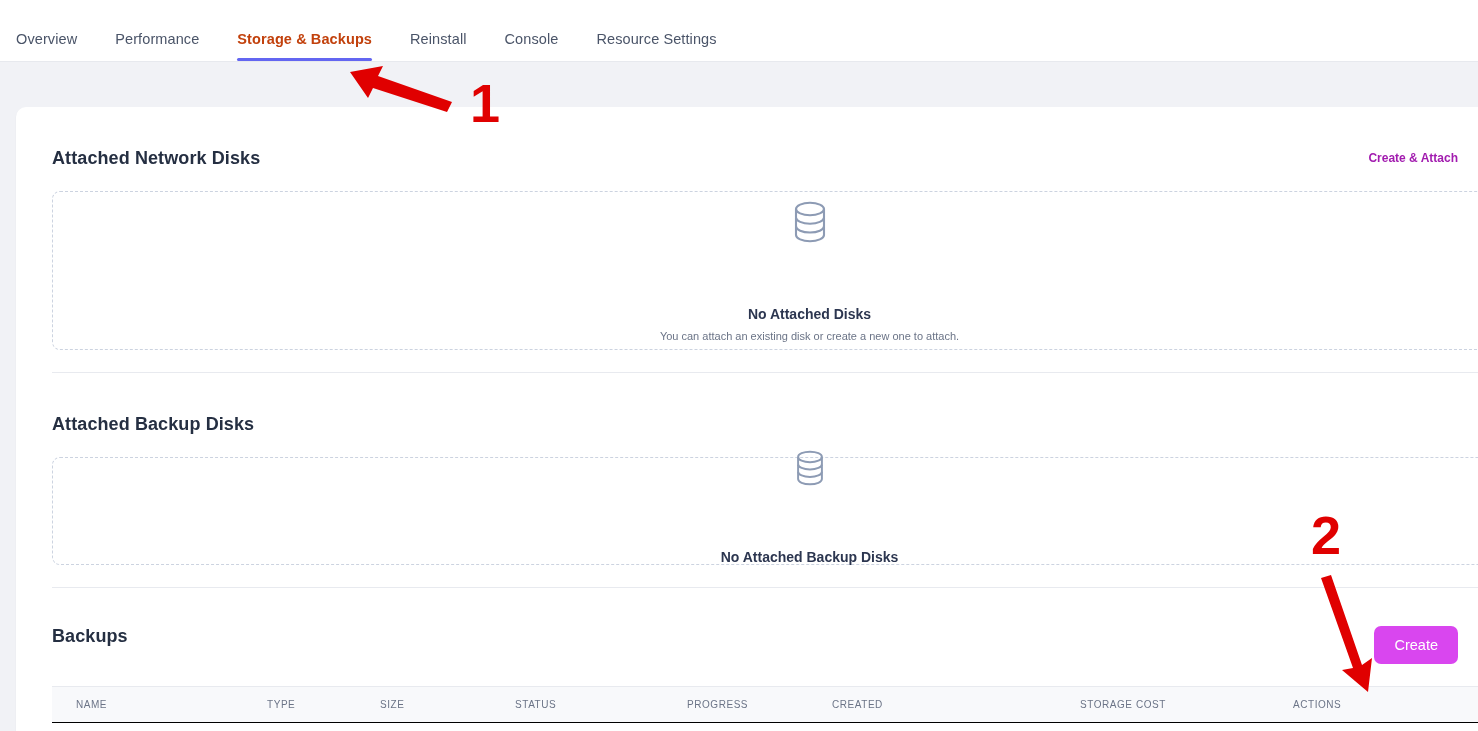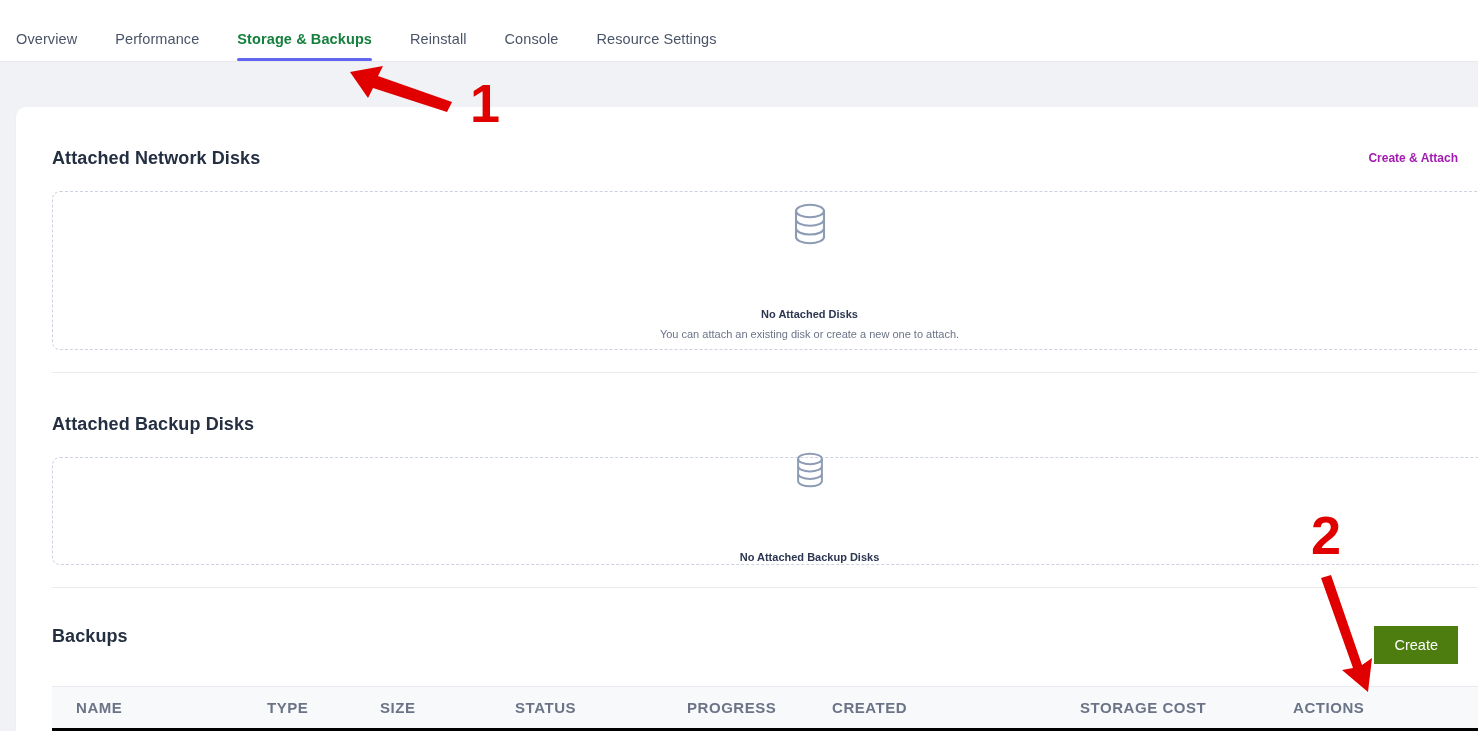--- a/index.html
+++ b/index.html
@@ -33,21 +33,21 @@
     font-size: 14.5px;
     color: #4a5468;
     padding: 0 0 14px 0;
     margin-right: 38px;
     cursor: pointer;
     white-space: nowrap;
     letter-spacing: .1px;
   }
   .tab:first-child { margin-left: 0; }
   .tab.active {
-    color: #15803d;
+    color: #c2410c;
     font-weight: bold;
   }
   .tab.active::after {
     content: "";
     position: absolute;
     left: 0; right: 0;
     bottom: 0;
     height: 3px;
     background: #6366f1;
     border-radius: 2px;
@@ -99,21 +99,21 @@
     flex-direction: column;
     align-items: center;
     justify-content: center;
     width: 1515px;
     margin-left: 0;
   }
   .empty-box.short { height: 108px; }
 
   .disk-icon { margin-bottom: 12px; }
   .empty-title {
-    font-size: 11px;
+    font-size: 14px;
     font-weight: bold;
     color: #2c3650;
     margin-bottom: 8px;
     margin-top: 46px;
   }
   .empty-sub {
     font-size: 11px;
     color: #6b7487;
   }
 
@@ -126,46 +126,46 @@
   
   .backups-head {
     display: flex;
     align-items: flex-start;
     justify-content: space-between;
     height: 44px;
     margin-top: 6px;
   }
 
   .btn-primary {
-    background: #4d7c0f;
+    background: #d946ef;
     color: #ffffff;
     font-size: 14.5px;
     border: none;
-    border-radius: 0;
+    border-radius: 7px;
     padding: 11px 20px;
     cursor: pointer;
     white-space: nowrap;
     font-family: "Liberation Sans", sans-serif;
   }
 
   table.backups {
     width: 1515px;
     border-collapse: collapse;
     margin-top: 16px;
     table-layout: fixed;
   }
   table.backups thead th {
     background: #f8f9fb;
     text-align: left;
-    font-size: 15px;
-    font-weight: bold;
+    font-size: 10px;
+    font-weight: normal;
     letter-spacing: .55px;
     color: #6b7487;
     padding: 12px 0 12px 0;
-    border-bottom: 6px solid #000000;
+    border-bottom: 1px solid #000000;
     border-top: 1px solid #e8eaef;
   }
   table.backups thead th:first-child { padding-left: 24px; }
   table.backups tbody td {
     font-size: 14.5px;
     color: #4a5468;
     padding: 20px 0;
     border-bottom: 1px solid #eef0f4;
     vertical-align: middle;
   }

